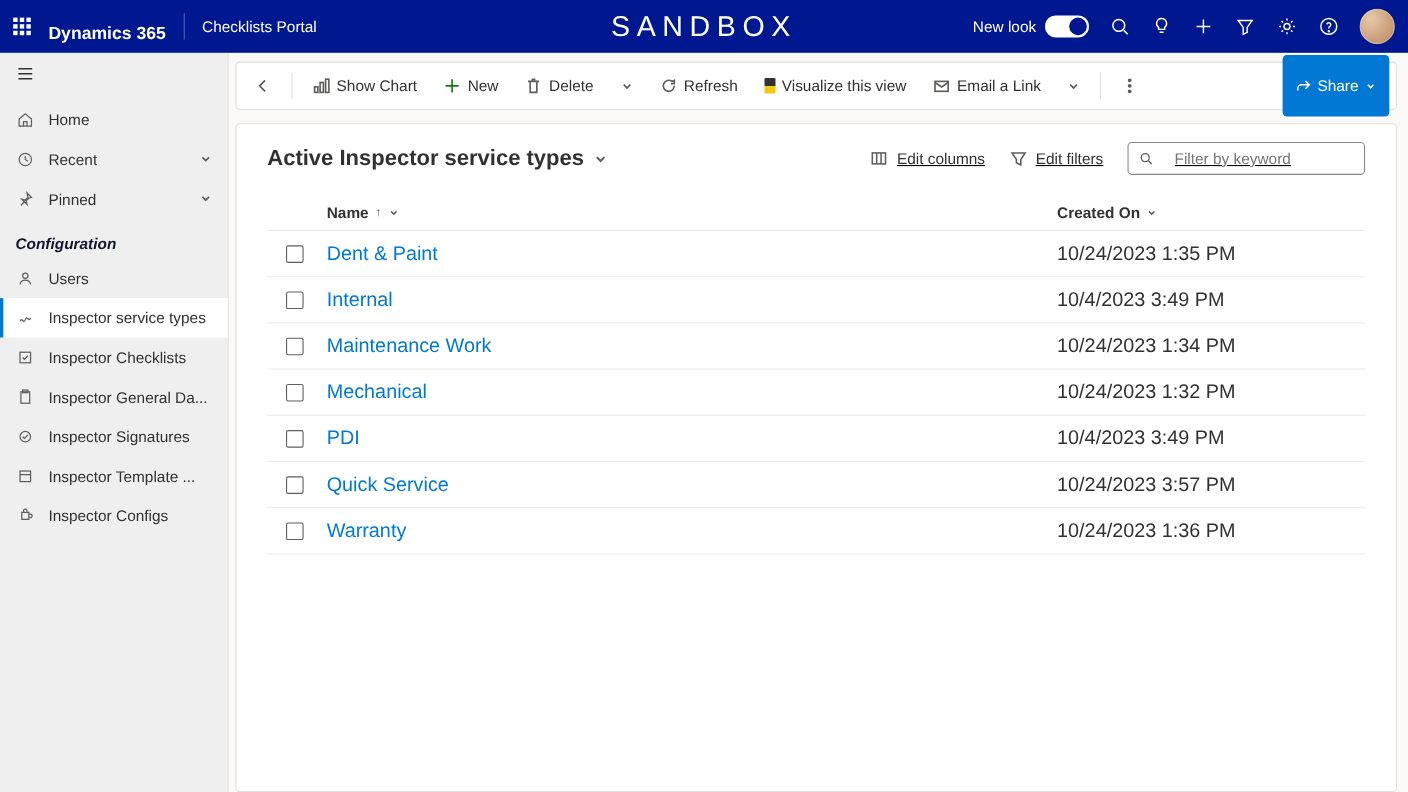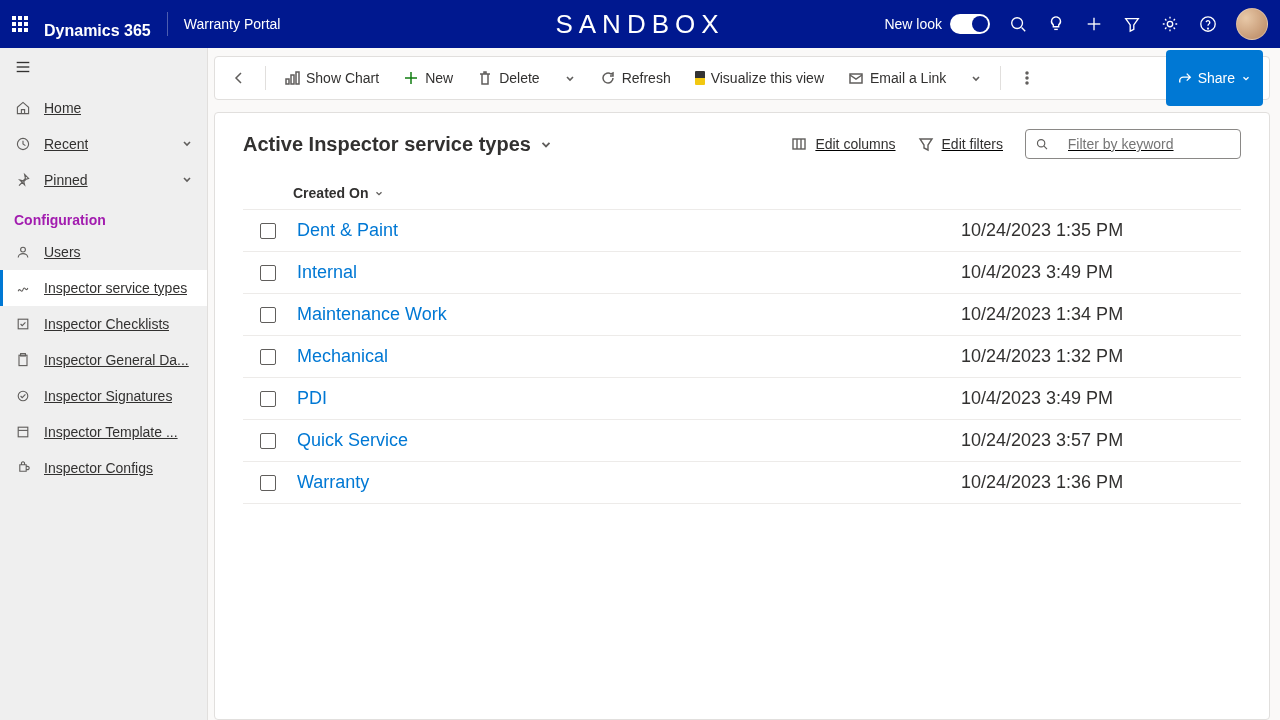--- a/index.html
+++ b/index.html
@@ -55,24 +55,24 @@
     color: #323130;
     cursor: pointer;
     position: relative;
     white-space: nowrap;
     overflow: hidden;
     text-overflow: ellipsis;
   }
   .sb-item.active { background: #fff; }
   .sb-item.active::before { content:""; position:absolute; left:0; top:0; bottom:0; width:3px; background:#0078d4; }
   .sb-item .chev { margin-left: auto; }
-  .sb-section-label { padding: 14px 14px 6px; font-size: 14px; font-weight: 600; color: #a21caf; }
+  .sb-section-label { padding: 14px 14px 6px; font-size: 14px; font-weight: 600; color: #0f172a; font-style: italic; }
   .sb-icon { width: 18px; height: 18px; flex-shrink: 0; display:flex; align-items:center; justify-content:center; }
   .sb-icon svg { stroke: #605e5c; fill: none; stroke-width: 1.4; }
-  .sb-label { overflow: hidden; text-overflow: ellipsis; text-decoration: underline; }
+  .sb-label { overflow: hidden; text-overflow: ellipsis; }
 
   
   .main { flex: 1; display: flex; flex-direction: column; background:#faf9f8; padding:8px 10px 0 6px; }
   .cmdbar {
     height: 44px;
     background: #fff;
     border: 1px solid #e1dfdd;
     border-radius: 4px;
     display: flex;
     align-items: center;
@@ -160,21 +160,21 @@
         <span></span>
         <span></span>
         <span></span>
         <span></span>
         <span></span>
         <span></span>
         <span></span>
     </div>
     <div class="brand">Dynamics 365</div>
     <div class="divider-v"></div>
-    <div class="app-name">Warranty Portal</div>
+    <div class="app-name">Checklists Portal</div>
   </div>
   <div class="sandbox">SANDBOX</div>
   <div class="header-right">
     <div class="new-look">
       <span>New look</span>
       <div class="toggle">
           <div class="toggle-knob"></div>
         </div>
     </div>
     <div class="hicon">
@@ -444,20 +444,27 @@
                 <circle cx="7" cy="7" r="5"></circle>
                 <line x1="11" y1="11" x2="15" y2="15"></line>
               </svg>
             <input type="text" placeholder="Filter by keyword" style="">
           </div>
         </div>
       </div>
 
       <div class="grid-header">
         <div class="col-check"></div>
+        <div class="col-name">
+          <span>Name</span>
+          <span class="sort-icon">↑</span>
+          <svg class="chev-svg" viewBox="0 0 12 12" width="10" height="10">
+              <path d="M3 5l3 3 3-3"></path>
+            </svg>
+        </div>
         <div class="col-created">
           <span>Created On</span>
           <svg class="chev-svg" viewBox="0 0 12 12" width="10" height="10">
               <path d="M3 5l3 3 3-3"></path>
             </svg>
         </div>
       </div>
 
       <div id="grid-body">
           <div class="grid-row">

